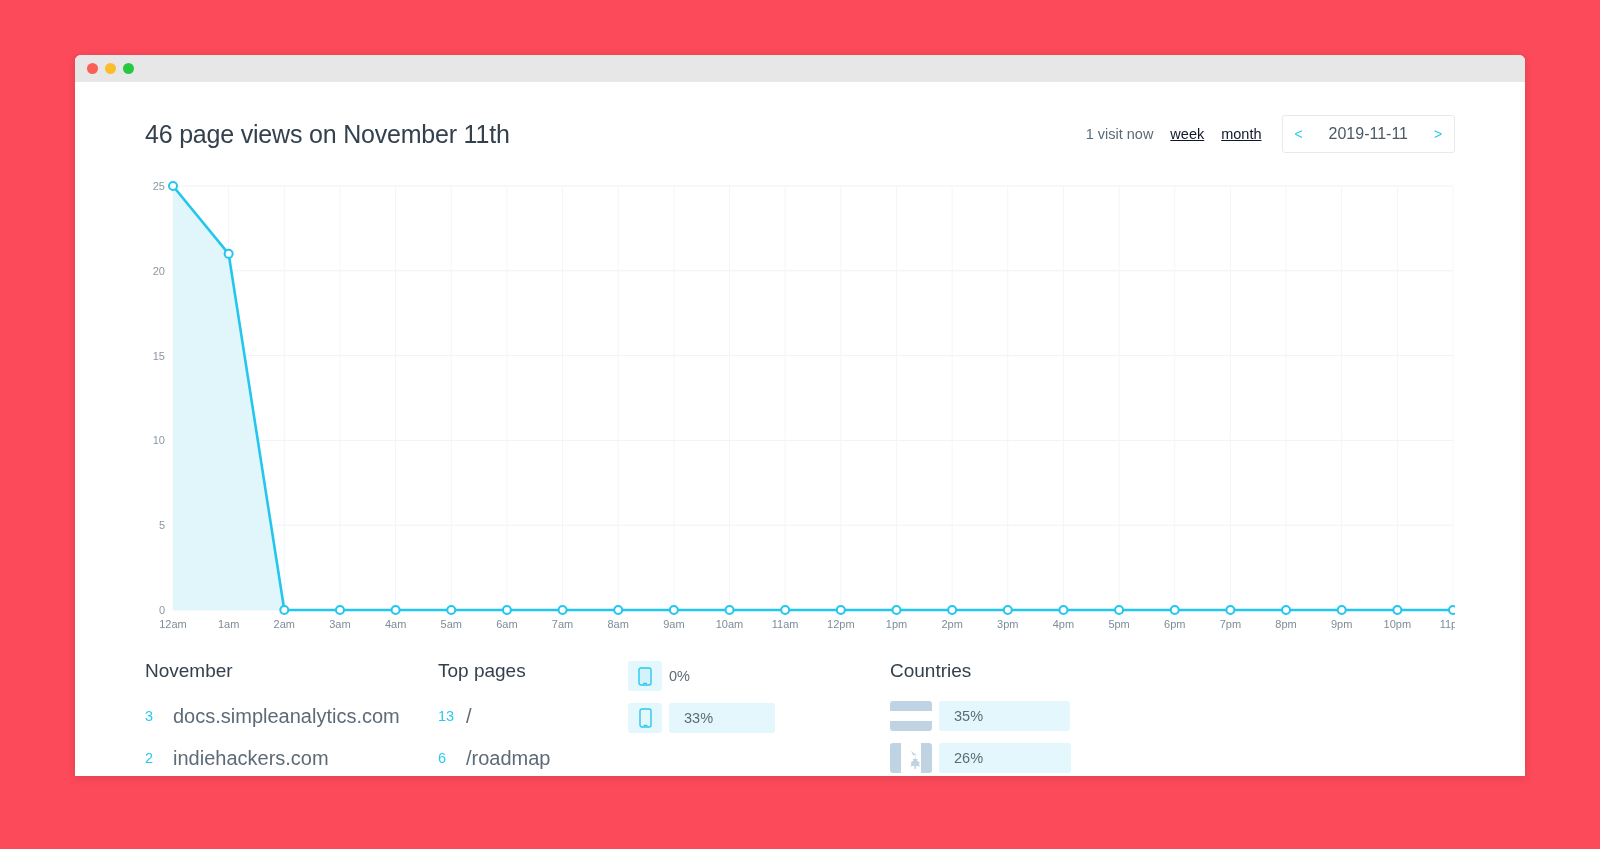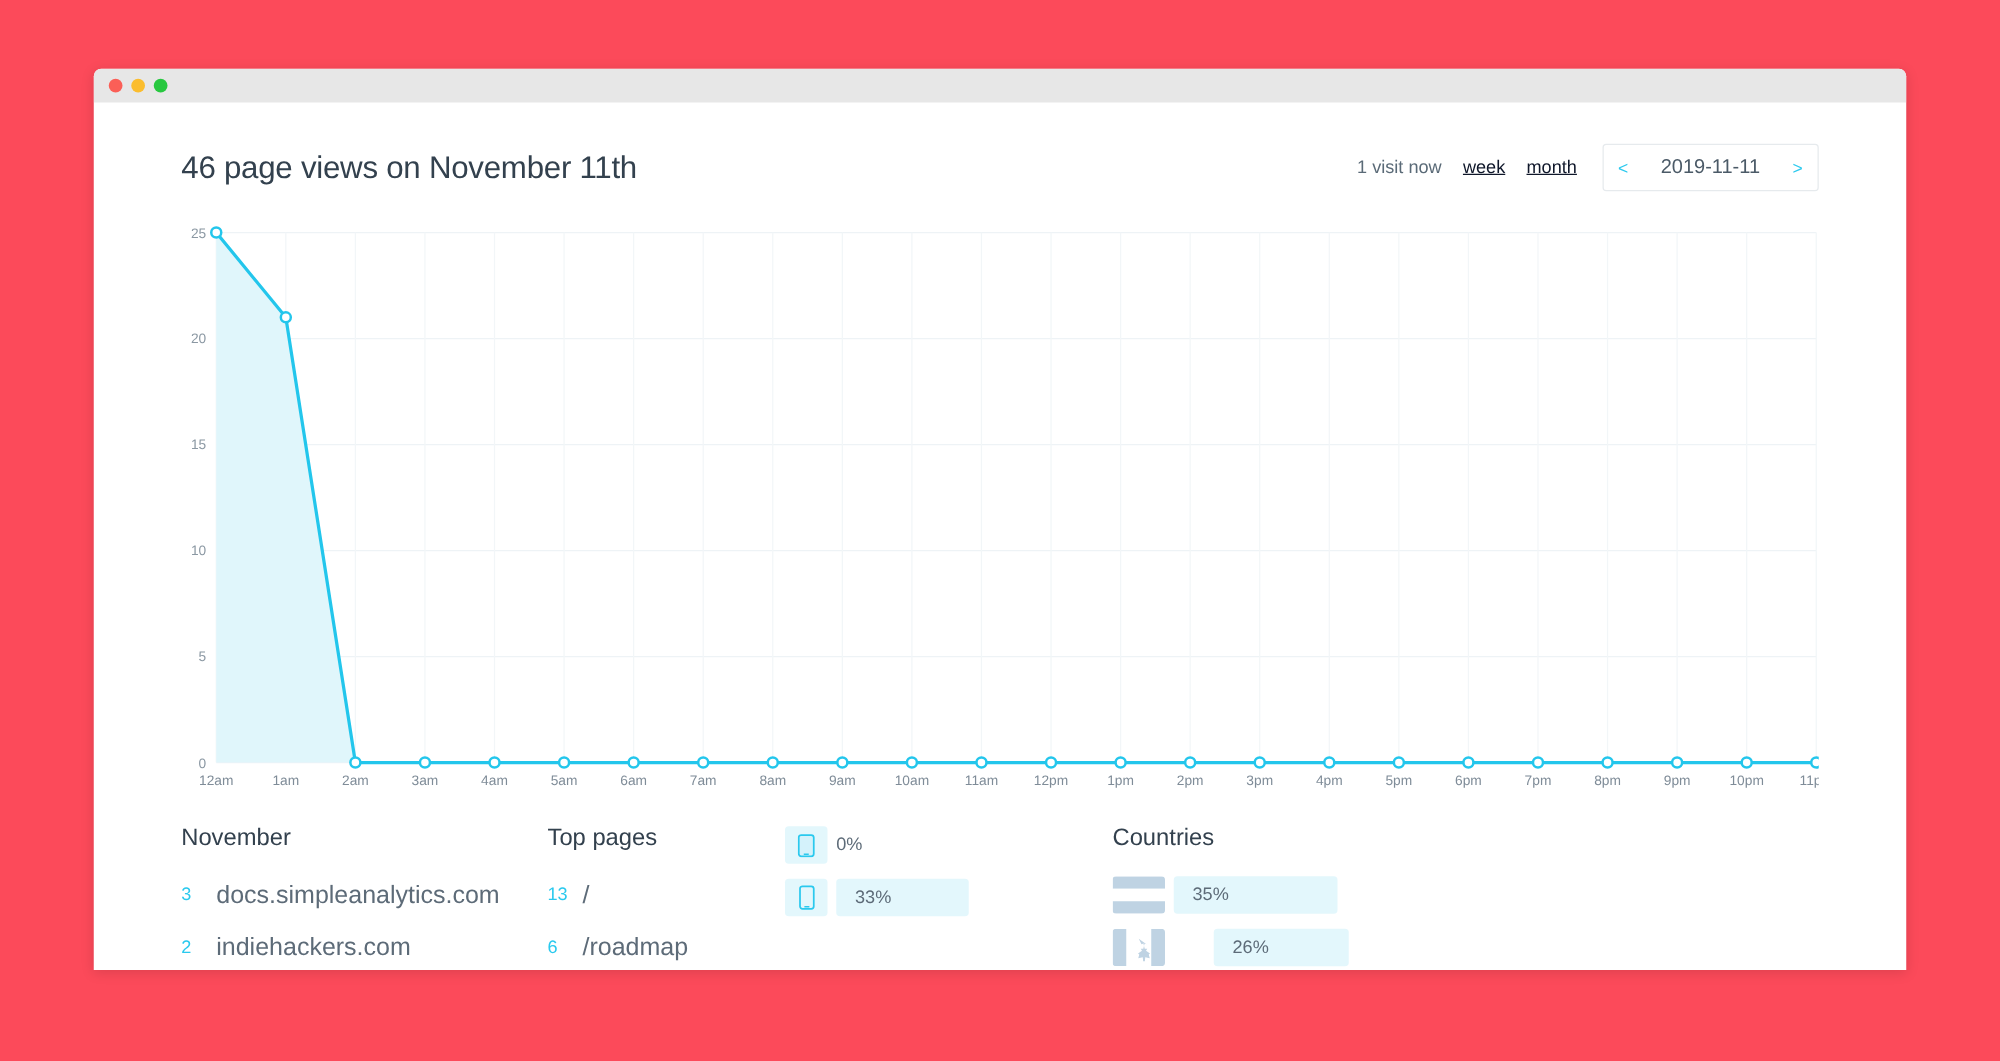--- a/index.html
+++ b/index.html
@@ -400,20 +400,20 @@
             </div>
             <div class="stat-row">
               <span class="flag-chip">
                 <svg width="42" height="30" viewBox="0 0 42 30">
                   <rect width="42" height="30" fill="#ffffff"></rect>
                   <rect x="0" y="0" width="11" height="30" fill="#bfd3e3"></rect>
                   <rect x="31" y="0" width="11" height="30" fill="#bfd3e3"></rect>
                   <path d="M21 9 l2.2 4.4 2.6-1 -1.2 4.6 h3.2 l-1 1.6 3.2 2.2 -1 0.8 0.8 3 -3.6-0.8 -0.3 3.2 h-1.4 l-0.3-3.2 -3.6 0.8 0.8-3 -1-0.8 3.2-2.2 -1-1.6 h3.2 l-1.2-4.6 2.6 1 z" fill="#bfd3e3" transform="translate(0,-1) scale(1)"></path>
                 </svg>
               </span>
-              <div class="pct-bar" style="width: 108px; margin-left: 32px;">26%</div>
+              <div class="pct-bar" style="width: 132px;">26%</div>
             </div>
           </div>
       </div>
 
     </div>
   </div>
 </div>
 
 </body></html>

